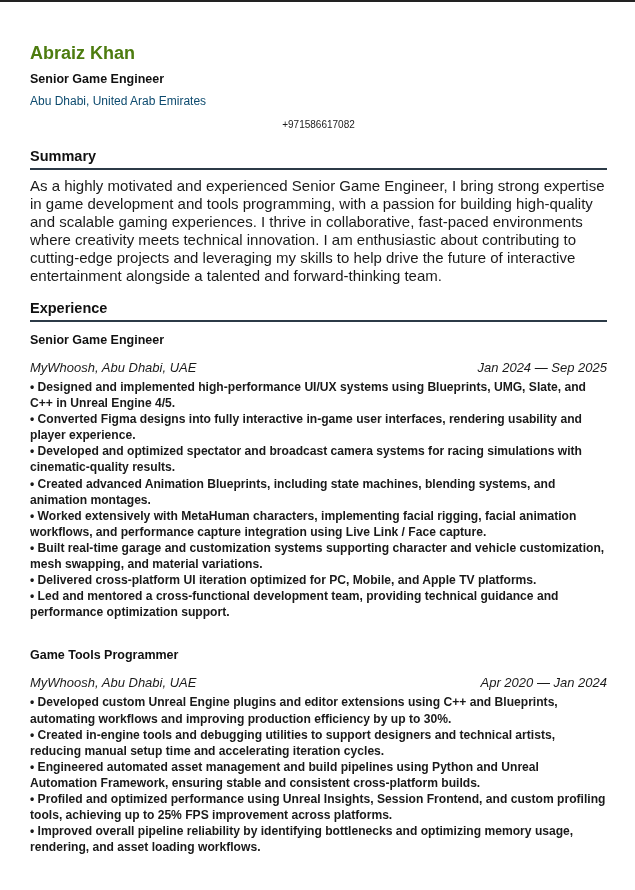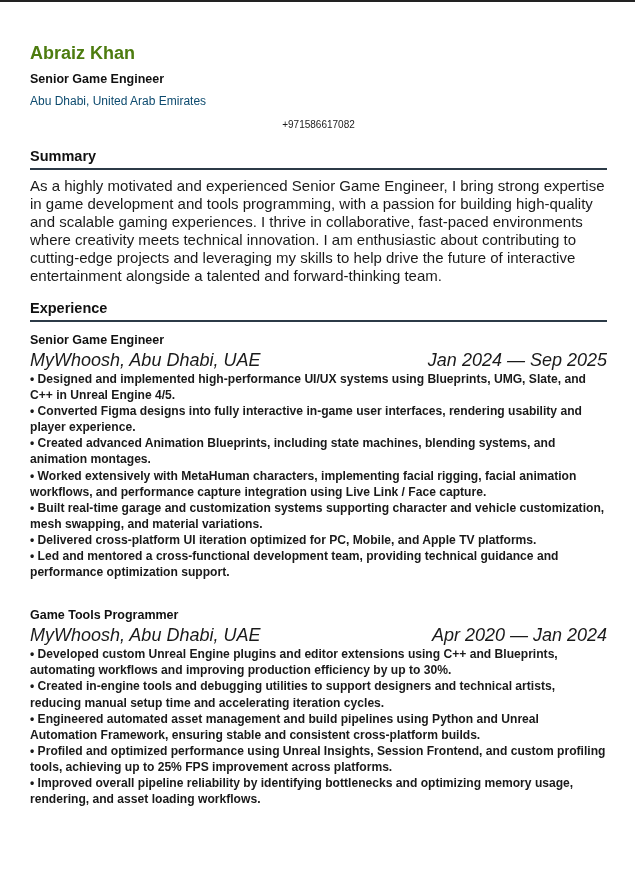--- a/index.html
+++ b/index.html
@@ -11,21 +11,21 @@
   .page { padding: 0 28px 0 30px; }
   .name { font-size: 18px; font-weight: bold; color: #4d7c0f; margin: 40px 0 0 0; line-height: 22px; }
   .title { font-size: 12.5px; font-weight: bold; margin-top: 7px; line-height: 16px; color: #111; }
   .contact-row { display: flex; justify-content: space-between; font-size: 12px; line-height: 16px; margin-top: 6px; color: #0c4a6e; }
   .phone { font-size: 10px; line-height: 16px; margin-top: 8px; text-align: center; }
   .section-h { font-size: 14.5px; font-weight: bold; color: #111; margin-top: 14px; line-height: 18px; padding-bottom: 3px; border-bottom: 2px solid #2c3a47; }
   .summary { font-size: 15px; line-height: 18px; margin-top: 7px; }
   .job { margin-top: 10px; }
   .job + .job { margin-top: 27px; }
   .job-title { font-size: 12.5px; font-weight: bold; line-height: 16px; color: #111; }
-  .job-meta { display: flex; justify-content: space-between; font-style: italic; font-size: 18px; line-height: 16px; margin-top: 4px; }
+  .job-meta { display: flex; justify-content: space-between; font-style: italic; font-size: 13px; line-height: 16px; margin-top: 12px; }
   ul.bullets { list-style: none; margin: 3px 0 0 0; padding: 0; font-weight: bold; }
   ul.bullets li { font-size: 12.1px; line-height: 16.1px; }
   ul.bullets li::before { content: "• "; }
 </style>
 </head>
 <body>
 
 <div class="page">
   <div class="name">Abraiz Khan</div>
   <div class="title">Senior Game Engineer</div>
@@ -41,20 +41,21 @@
 
   <div class="job">
     <div class="job-title">Senior Game Engineer</div>
     <div class="job-meta">
       <span>MyWhoosh, Abu Dhabi, UAE</span>
       <span>Jan 2024 — Sep 2025</span>
     </div>
     <ul class="bullets">
       <li>Designed and implemented high-performance UI/UX systems using Blueprints, UMG, Slate, and C++ in Unreal Engine 4/5.</li>
       <li>Converted Figma designs into fully interactive in-game user interfaces, rendering usability and player experience.</li>
+      <li>Developed and optimized spectator and broadcast camera systems for racing simulations with cinematic-quality results.</li>
       <li>Created advanced Animation Blueprints, including state machines, blending systems, and animation montages.</li>
       <li>Worked extensively with MetaHuman characters, implementing facial rigging, facial animation workflows, and performance capture integration using Live Link / Face capture.</li>
       <li>Built real-time garage and customization systems supporting character and vehicle customization, mesh swapping, and material variations.</li>
       <li>Delivered cross-platform UI iteration optimized for PC, Mobile, and Apple TV platforms.</li>
       <li>Led and mentored a cross-functional development team, providing technical guidance and performance optimization support.</li>
     </ul>
   </div>
 
   <div class="job">
     <div class="job-title">Game Tools Programmer</div>

